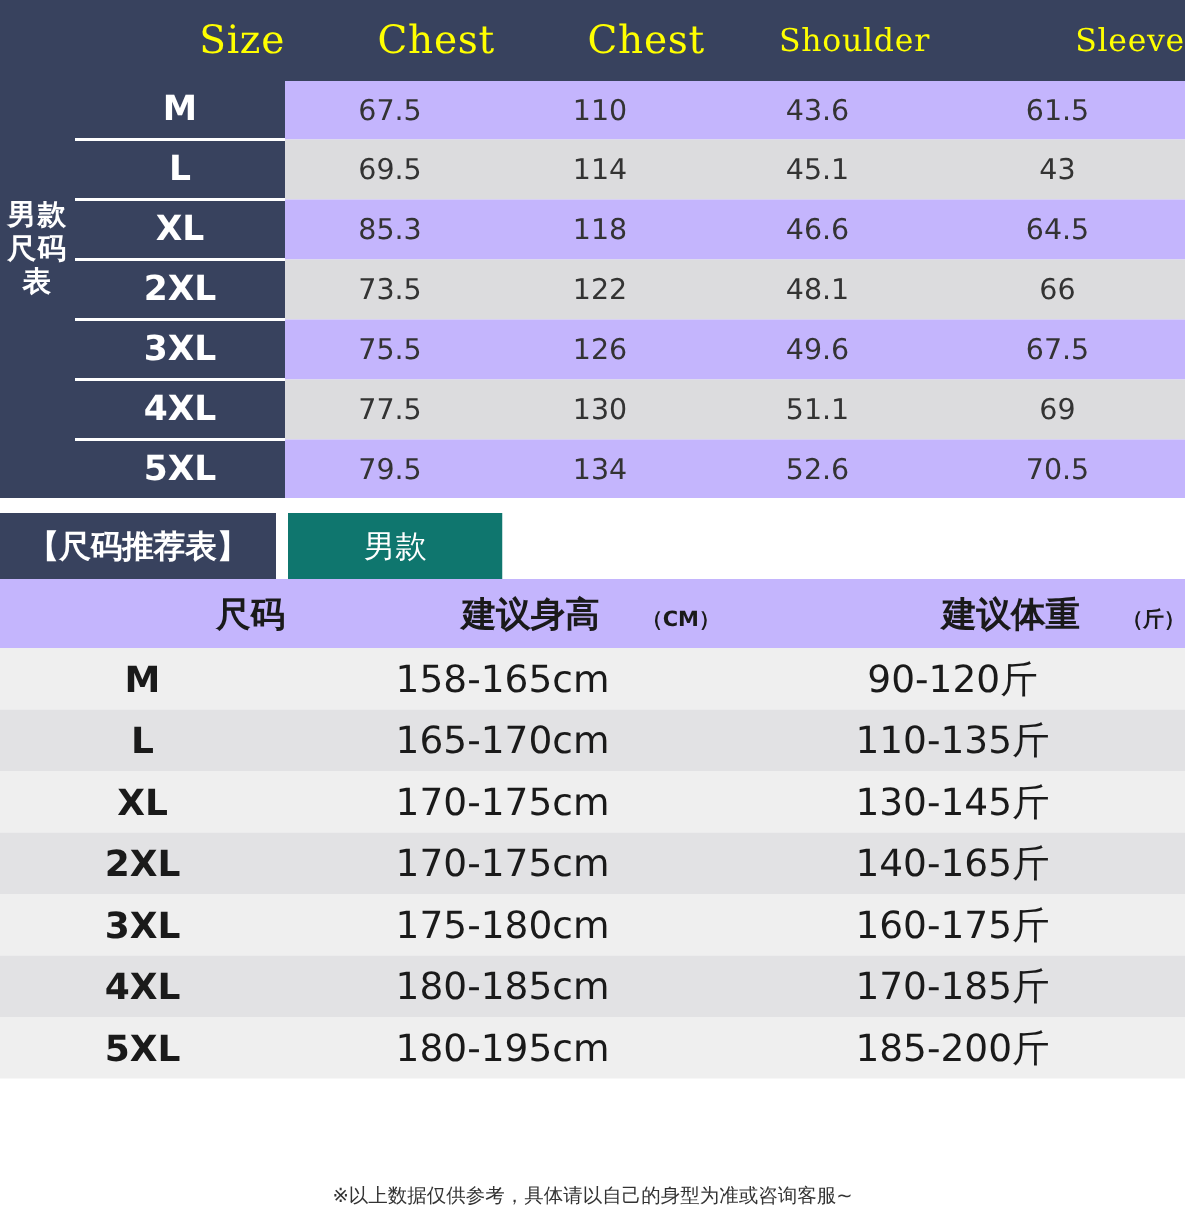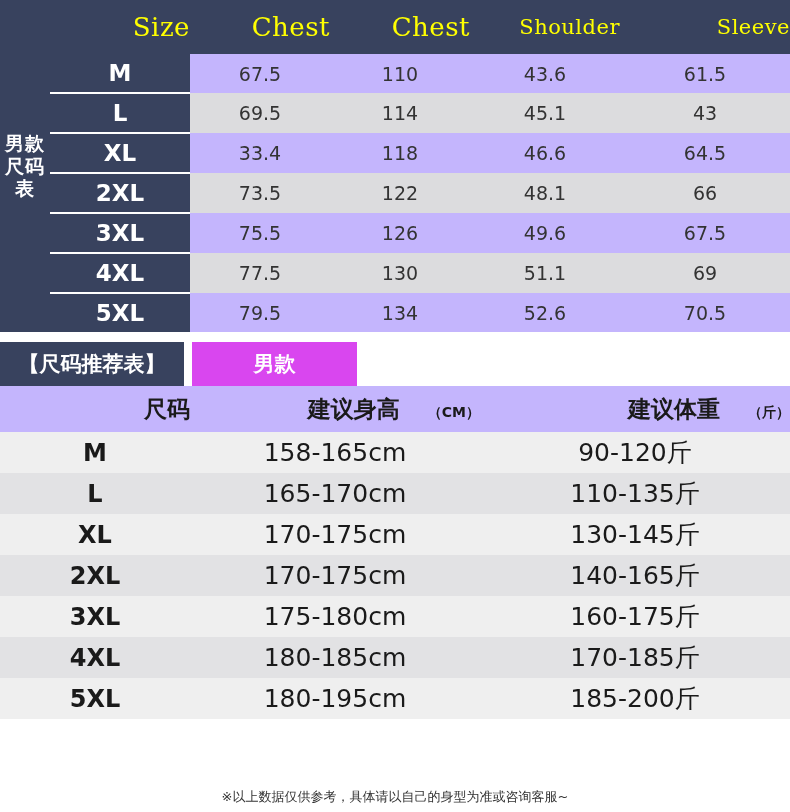--- a/index.html
+++ b/index.html
@@ -107,28 +107,28 @@
     align-items: center;
     justify-content: center;
     width: 184px;
     font-family: "DejaVu Sans", sans-serif;
   }
   .rec-gap {
     width: 8px;
     background: #ffffff;
   }
   .rec-sub {
-    background: #d946ef;
+    background: #0f766e;
     color: #ffffff;
     font-size: 21px;
-    font-weight: bold;
+    font-weight: normal;
     display: flex;
     align-items: center;
     justify-content: center;
-    width: 165px;
+    width: 143px;
     font-family: "DejaVu Sans", sans-serif;
   }
   .rec-fill {
     flex: 1;
     background: #ffffff;
   }
 
   .rec-table {
     width: 790px;
     border-collapse: collapse;
@@ -212,21 +212,21 @@
       </tr>
       <tr class="band-b">
         <td class="sz-cell">L</td>
         <td class="val-cell">69.5</td>
         <td class="val-cell">114</td>
         <td class="val-cell">45.1</td>
         <td class="val-cell">43</td>
       </tr>
       <tr class="band-a">
         <td class="sz-cell">XL</td>
-        <td class="val-cell">33.4</td>
+        <td class="val-cell">85.3</td>
         <td class="val-cell">118</td>
         <td class="val-cell">46.6</td>
         <td class="val-cell">64.5</td>
       </tr>
       <tr class="band-b">
         <td class="sz-cell">2XL</td>
         <td class="val-cell">73.5</td>
         <td class="val-cell">122</td>
         <td class="val-cell">48.1</td>
         <td class="val-cell">66</td>

